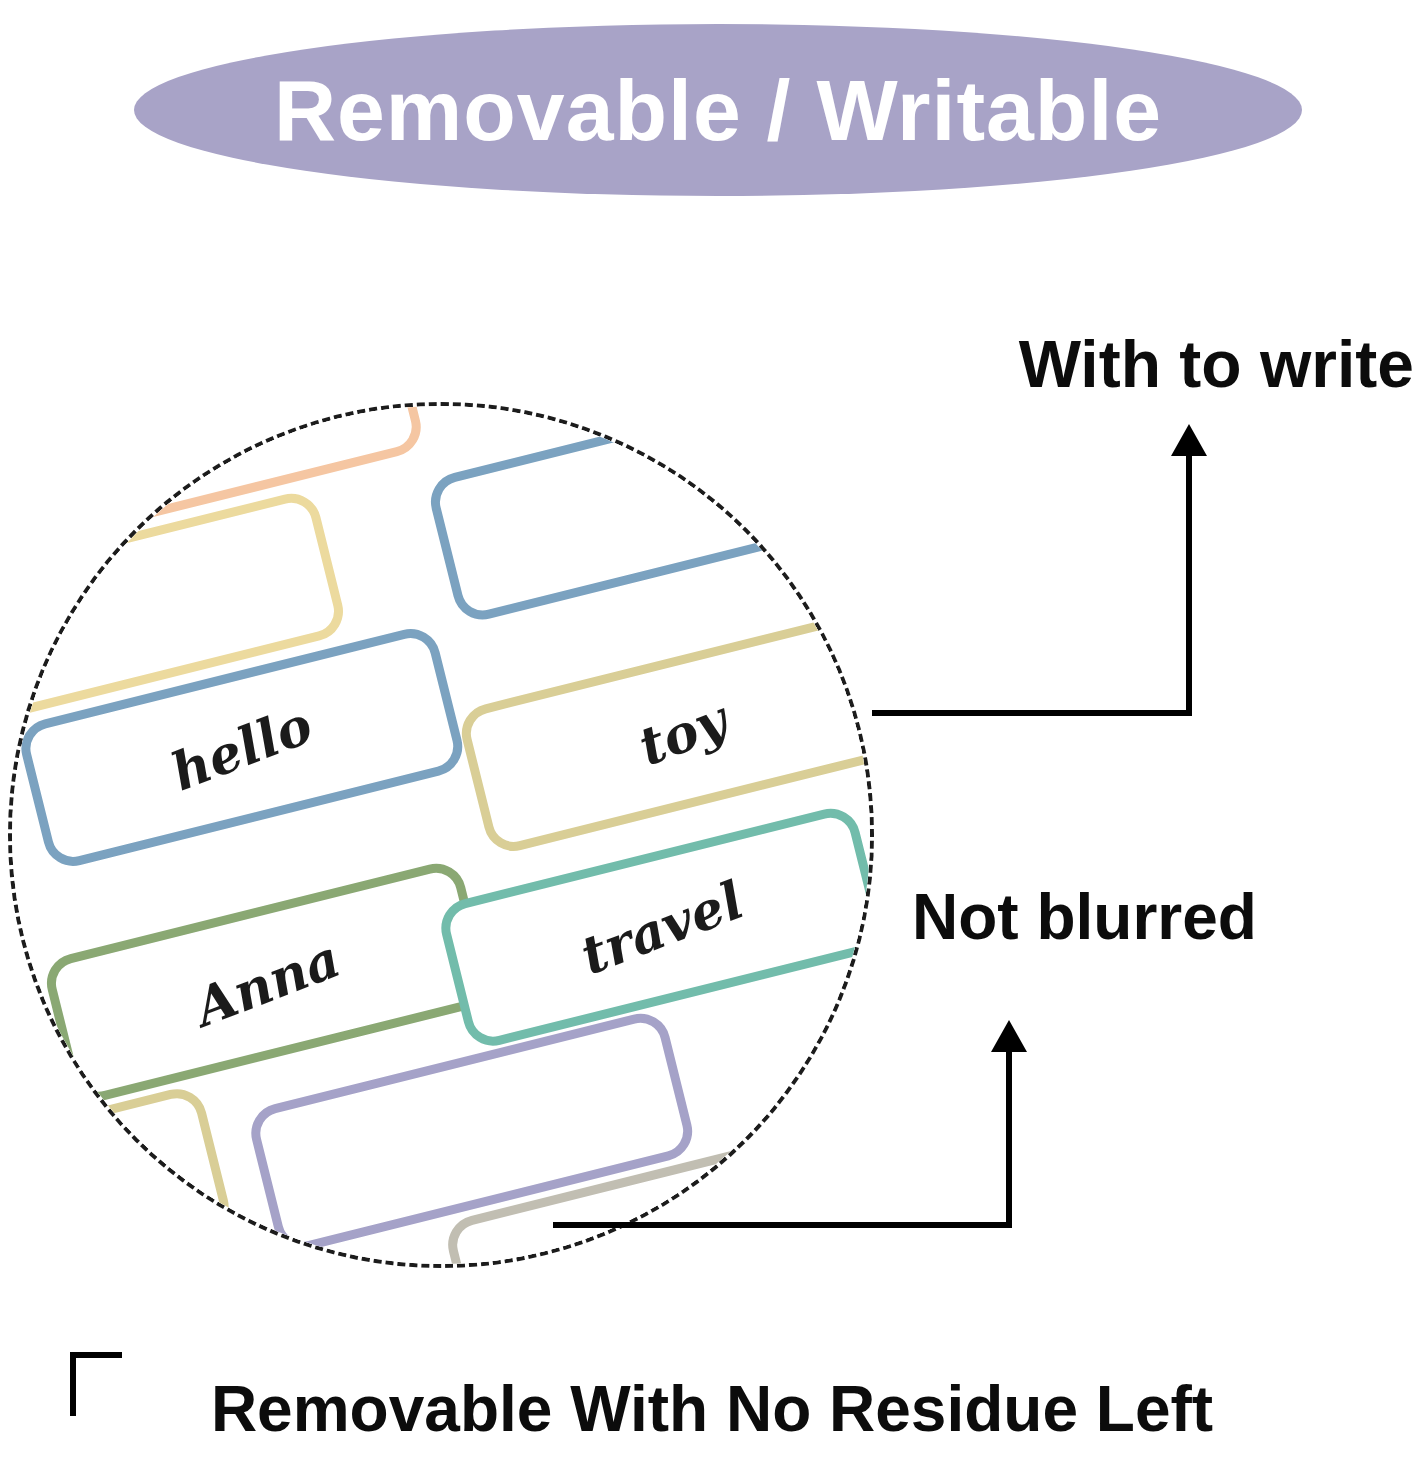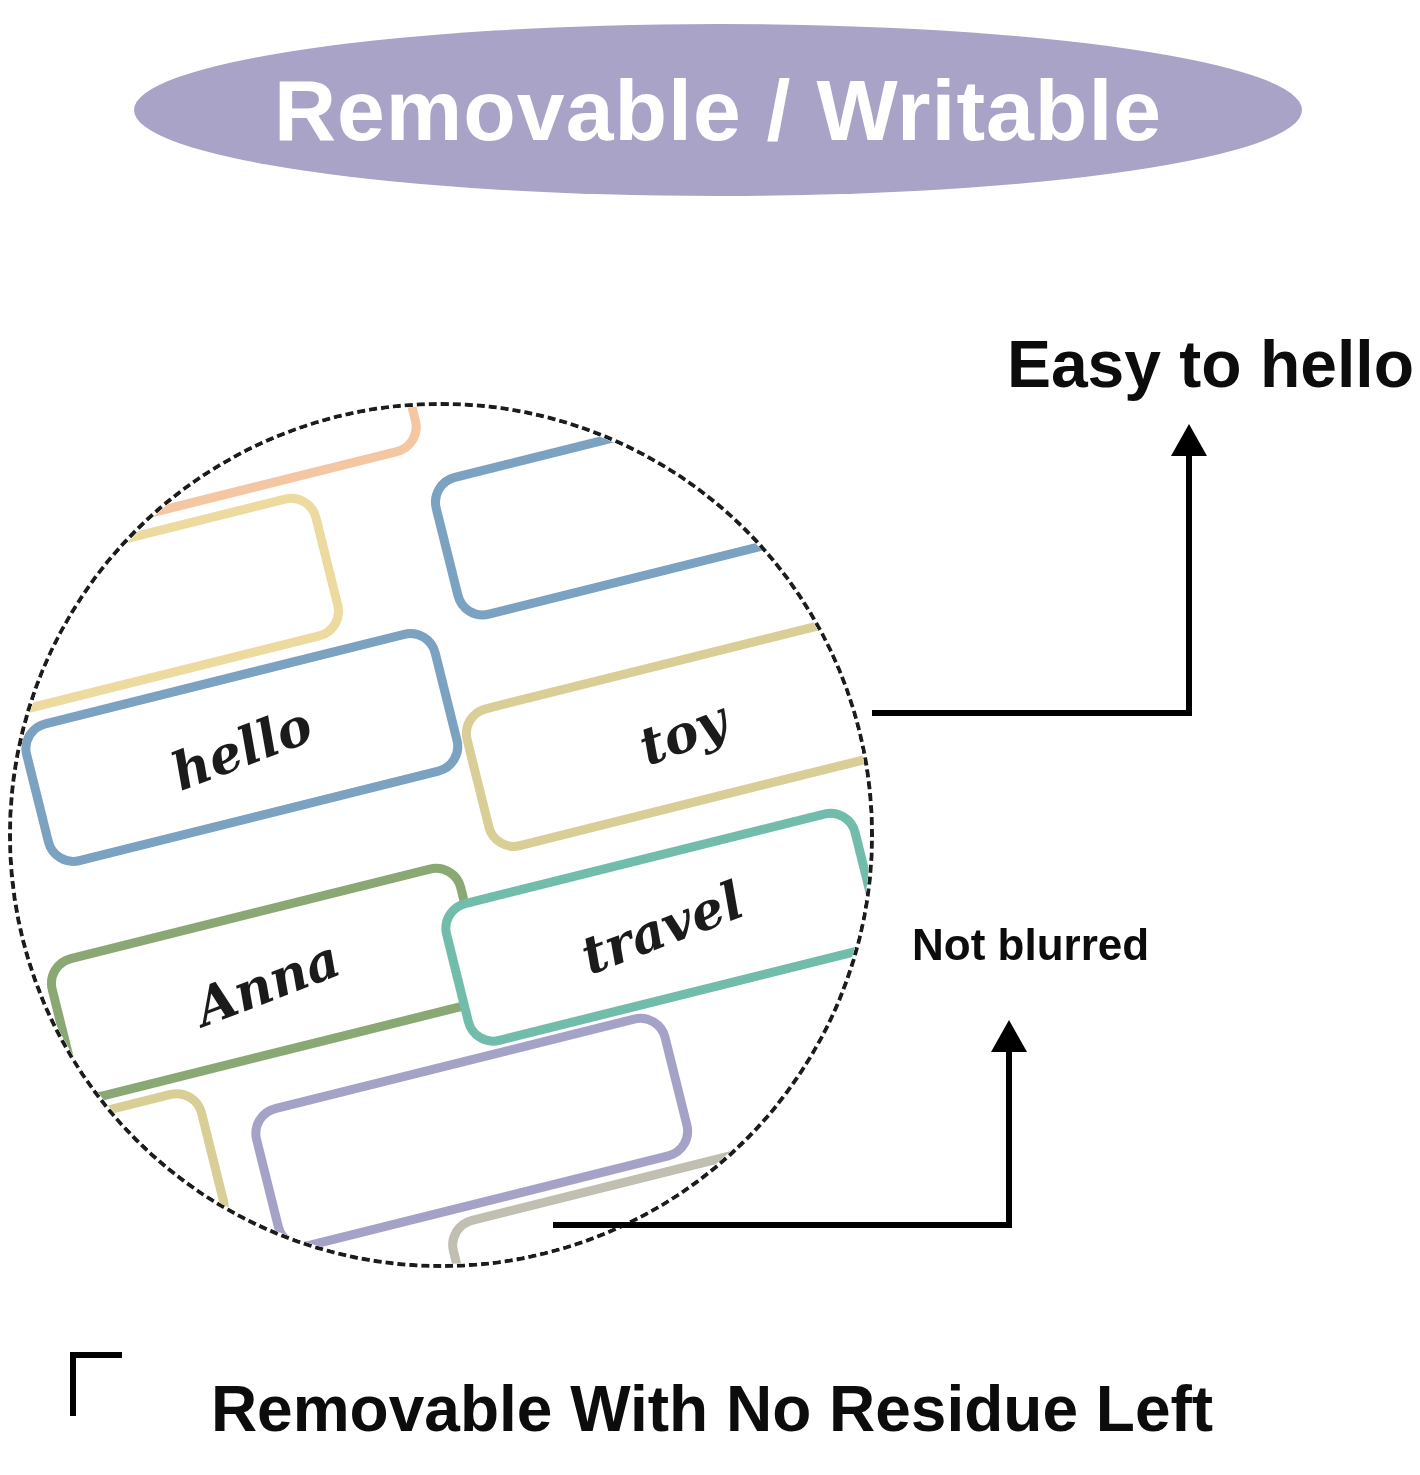--- a/index.html
+++ b/index.html
@@ -77,21 +77,21 @@
   .s10 { left: 637px; top: 1105px; }
 
   
   .callout {
     position: absolute;
     font-weight: 800;
     color: #0c0c0c;
     white-space: nowrap;
   }
   .easy { right: 6px; top: 326px; font-size: 66px; }
-  .blur { left: 912px; top: 920px; font-size: 44px; }
+  .blur { left: 912px; top: 880px; font-size: 64px; }
 
   
   .line { position: absolute; background: #000000; }
   .arrow-head {
     position: absolute;
     width: 0; height: 0;
     border-left: 18px solid transparent;
     border-right: 18px solid transparent;
     border-bottom: 32px solid #000000;
   }
@@ -167,21 +167,21 @@
       <span class="sticker-text"></span>
     </div>
 
     <div class="sticker s10" style="border-color: rgb(193, 190, 178);">
       <span class="sticker-text"></span>
     </div>
 
   </div>
 </div>
 
-<div class="callout easy">Easy to hello</div>
+<div class="callout easy">With to write</div>
 <div class="arrow-head a1-head"></div>
 <div class="line a1-v"></div>
 <div class="line a1-h"></div>
 
 <div class="callout blur">Not blurred</div>
 <div class="arrow-head a2-head"></div>
 <div class="line a2-v"></div>
 <div class="line a2-h"></div>
 
 <div class="corner-bracket"></div>

